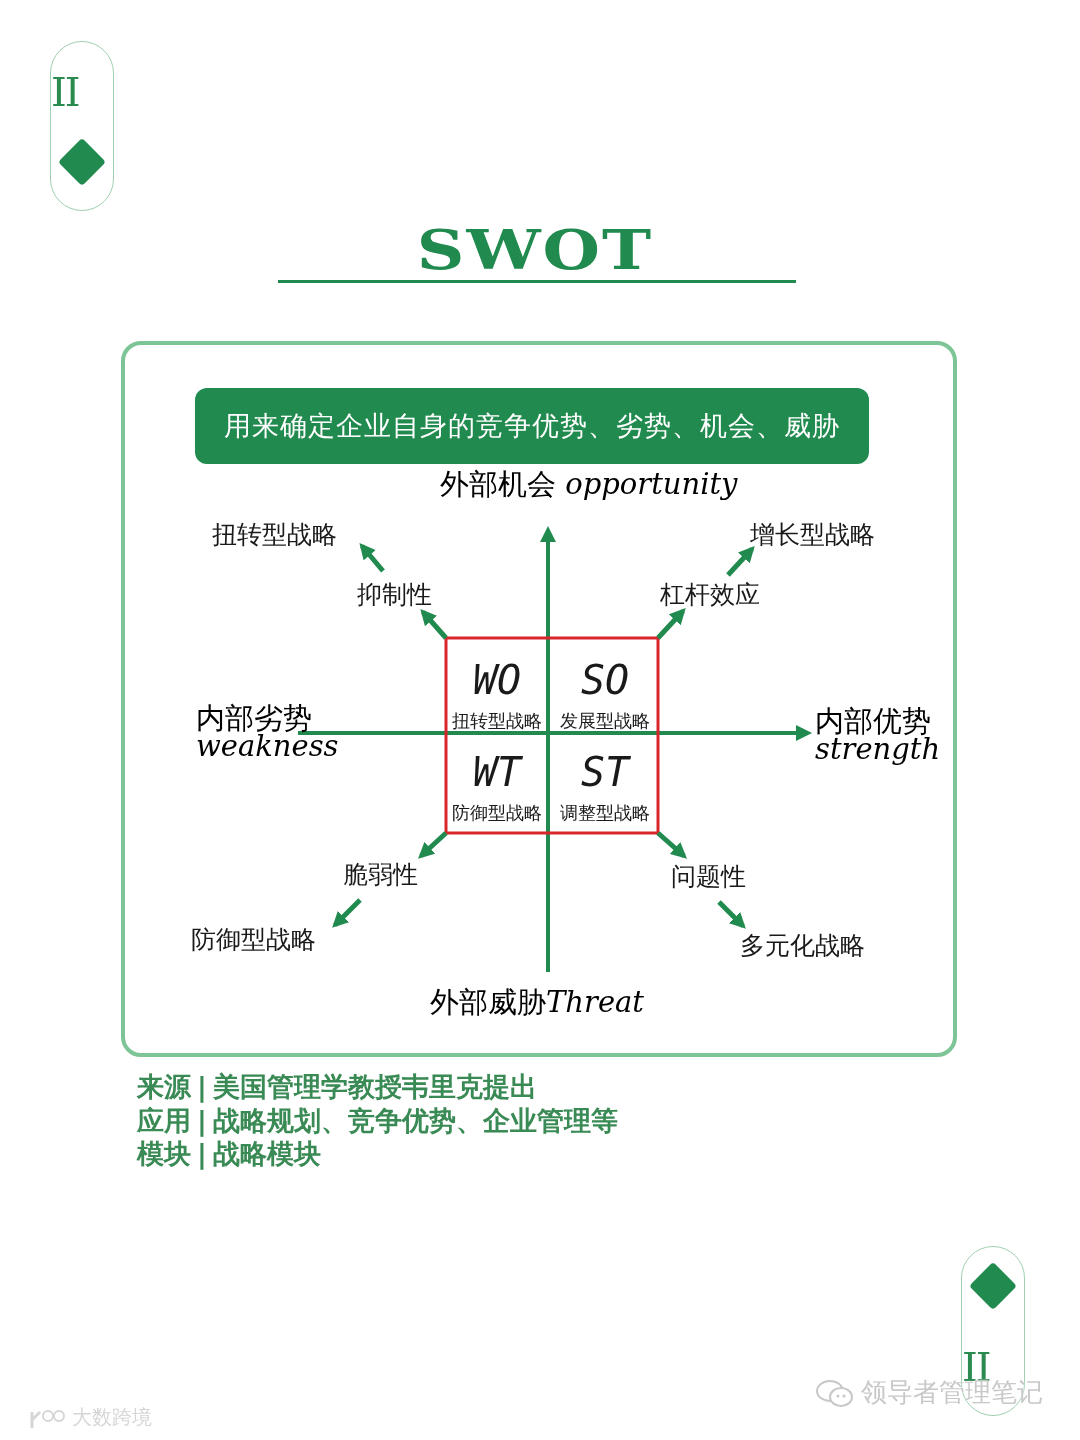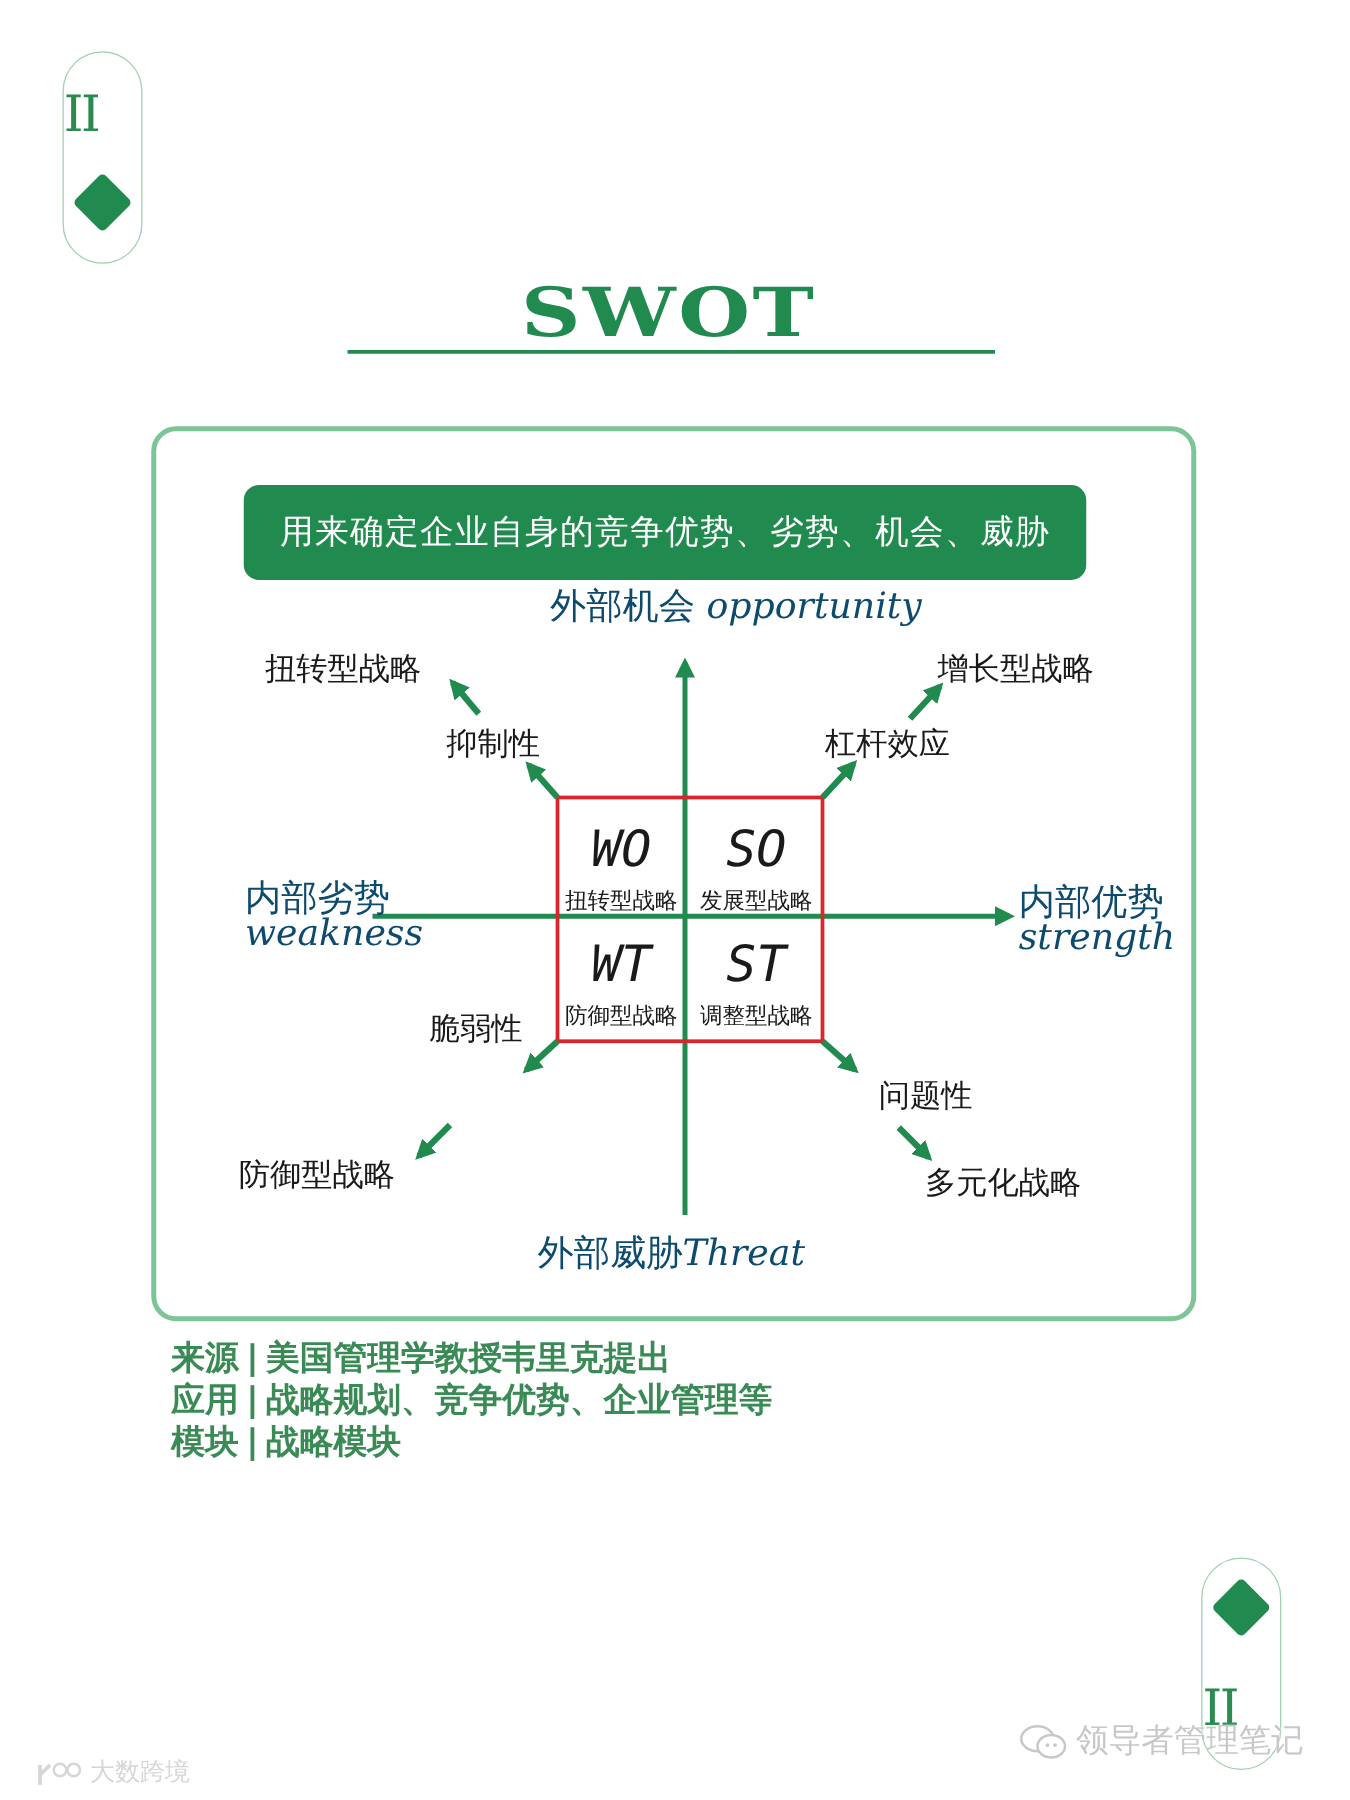--- a/index.html
+++ b/index.html
@@ -38,36 +38,36 @@
   .frame {
     position: absolute; left: 121px; top: 341px; width: 836px; height: 716px;
     border: 4px solid #7dc496; border-radius: 20px;
   }
   .banner {
     position: absolute; left: 195px; top: 388px; width: 674px; height: 76px;
     background: #218a4e; border-radius: 12px; color: #fff;
     font-size: 27px; line-height: 76px; text-align: center; letter-spacing: 1px;
   }
 
-  .axis-label { position: absolute; color: #0c4a6e; font-size: 29px; line-height: 1; white-space: nowrap; }
+  .axis-label { position: absolute; color: #000000; font-size: 29px; line-height: 1; white-space: nowrap; }
   .axis-label .en { font-family: "DejaVu Serif", "Liberation Serif", serif; font-style: italic; }
   #label-opportunity { left: 440px; top: 470px; }
   #label-threat { left: 430px; top: 988px; }
   #label-weakness { left: 152px; top: 704px; line-height: 28px; margin-left: 44px; }
   #label-strength { left: 815px; top: 707px; line-height: 28px; }
   .axis-label .stack { display: block; }
 
   .plain { position: absolute; font-size: 25px; color: #1a1a1a; white-space: nowrap; line-height: 1; }
   #t-nw-outer { left: 212px; top: 522px; }
   #t-nw-inner { left: 357px; top: 582px; }
   #t-ne-outer { left: 750px; top: 522px; }
   #t-ne-inner { left: 660px; top: 582px; }
-  #t-sw-inner { left: 343px; top: 810px; }
+  #t-sw-inner { left: 343px; top: 862px; }
   #t-sw-outer { left: 191px; top: 927px; }
-  #t-se-inner { left: 671px; top: 864px; margin-left: 32px; }
+  #t-se-inner { left: 671px; top: 864px; }
   #t-se-outer { left: 740px; top: 933px; }
 
   svg.diagram { position: absolute; left: 0; top: 0; width: 1080px; height: 1440px; pointer-events: none; }
 
   .quad { position: absolute; text-align: center; white-space: nowrap; }
   .quad .code { font-family: "DejaVu Sans Mono", "Liberation Mono", monospace; font-size: 40px; line-height: 1; display: block; font-style: italic; }
   .quad .name { font-size: 18px; line-height: 1; display: block; margin-top: 12px; }
   #q-wo { left: 446px; top: 660px; width: 102px; }
   #q-so { left: 552px; top: 660px; width: 106px; }
   #q-wt { left: 446px; top: 752px; width: 102px; }

